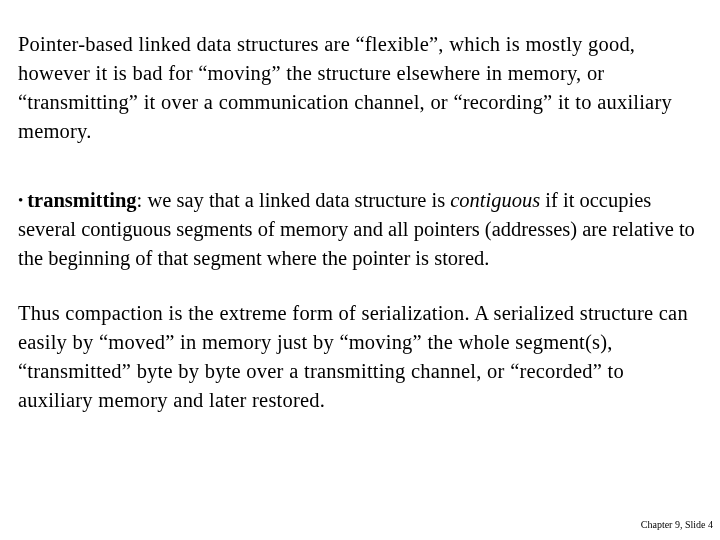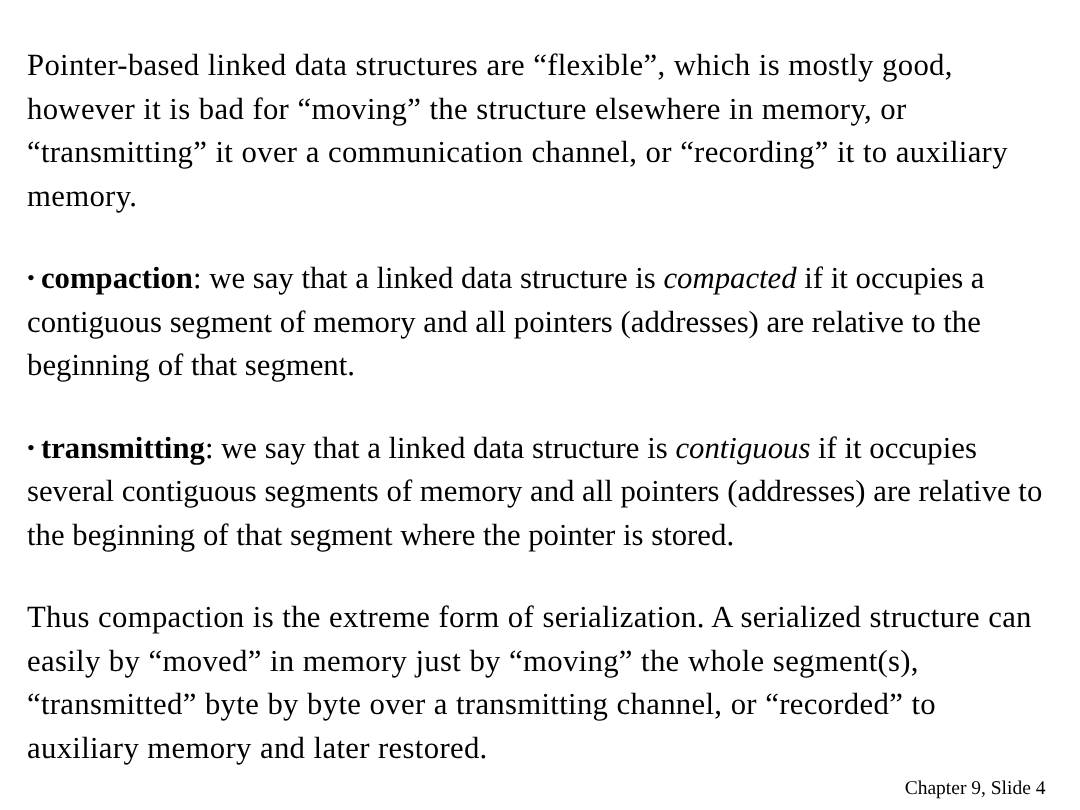--- a/index.html
+++ b/index.html
@@ -38,44 +38,41 @@
     margin: 0 0 12px 0;
     text-align: left;
   }
   .bullet-mark {
     font-size: 15px;
     vertical-align: 0.12em;
     padding-right: 4px;
   }
   .footer {
     position: absolute;
-    right: 23px;
+    right: 7px;
     bottom: 8px;
-    font-size: 13px;
+    font-size: 10px;
     line-height: 14px;
     font-family: "Liberation Serif", "DejaVu Serif", serif;
     color: #000000;
     white-space: nowrap;
   }
   .spacer-lg { height: 14px; }
 </style>
 </head>
 <body>
 
 <div class="slide">
 
   <p class="para">
     <span>Pointer-based linked data structures are “flexible”, which is mostly good, however it is bad for “moving” the structure elsewhere in memory, or “transmitting” it over a communication channel, or “recording” it to auxiliary memory.</span>
   </p>
 
   <div class="spacer-lg"></div>
 
-  <p class="bullet-para">
-    <span class="bullet-mark">•</span><b>compaction</b><span>: we say that a linked data structure is </span><i>compacted</i><span> if it occupies a contiguous segment of memory and all pointers (addresses) are relative to the beginning of that segment.</span>
-  </p>
 
   <div class="spacer-lg"></div>
 
   <p class="bullet-para">
     <span class="bullet-mark">•</span><b>transmitting</b><span>: we say that a linked data structure is </span><i>contiguous</i><span> if it occupies several contiguous segments of memory and all pointers (addresses) are relative to the beginning of that segment where the pointer is stored.</span>
   </p>
 
   <div class="spacer-lg"></div>
 
   <p class="para">

